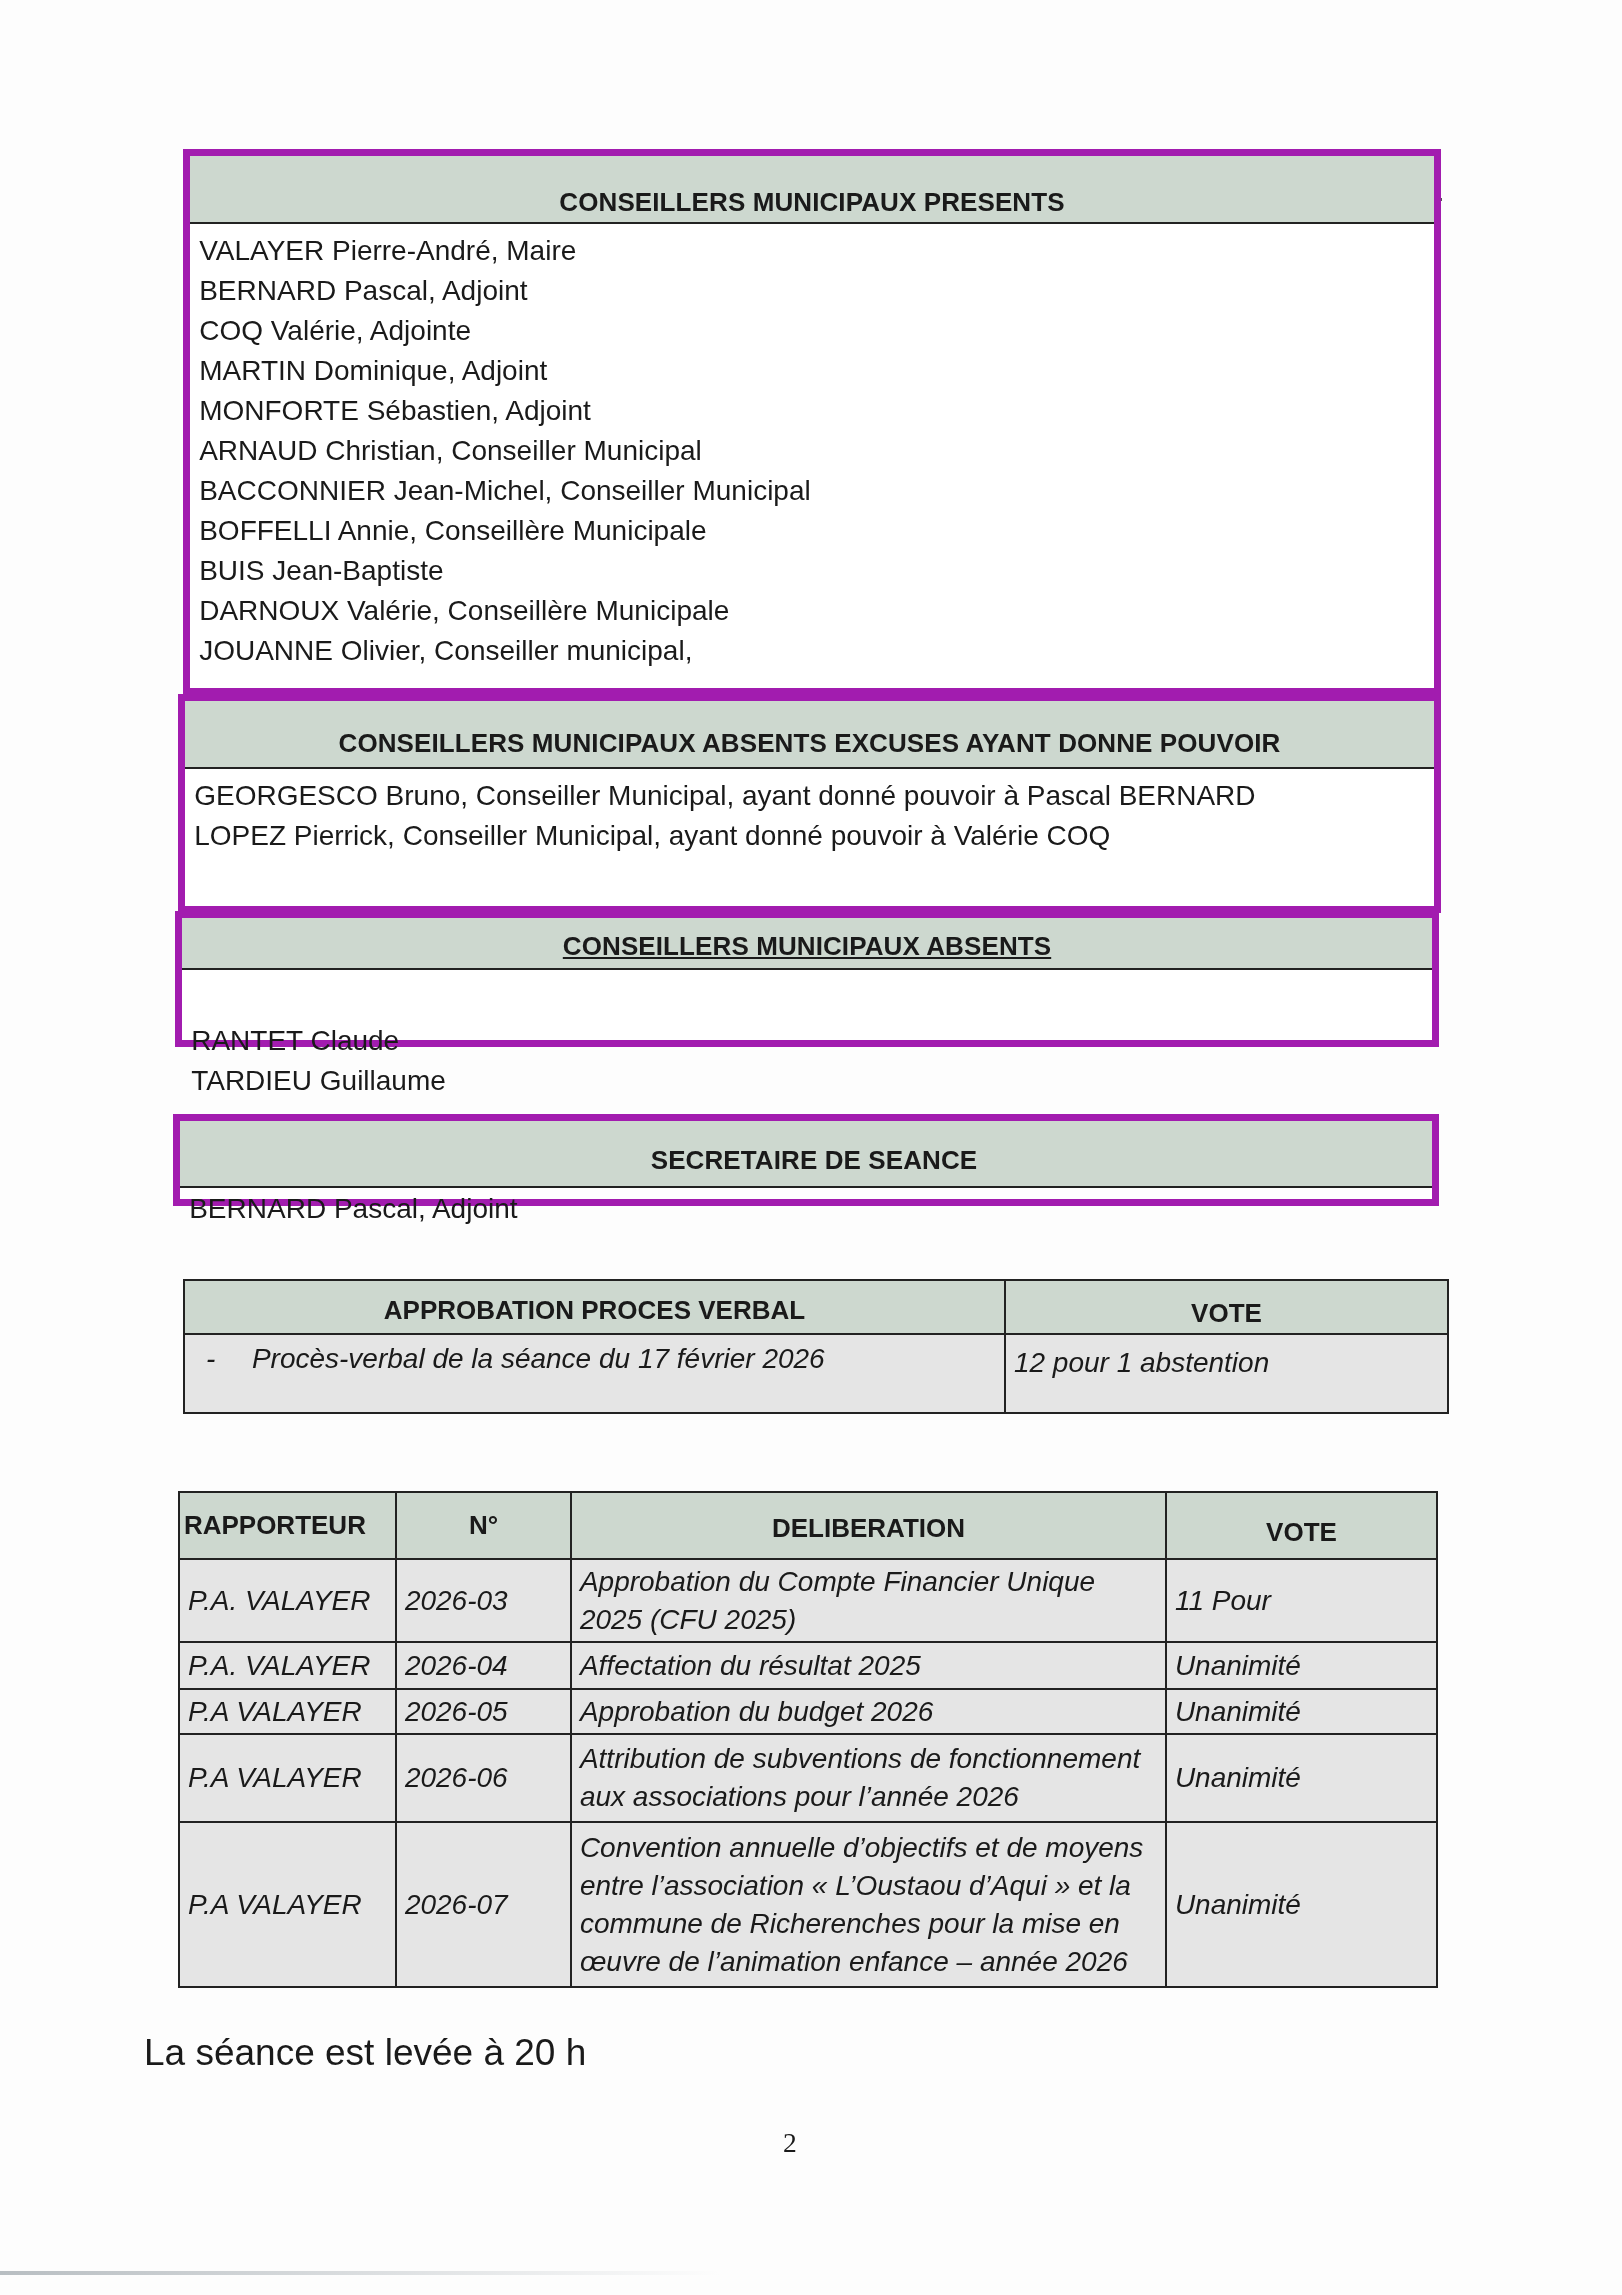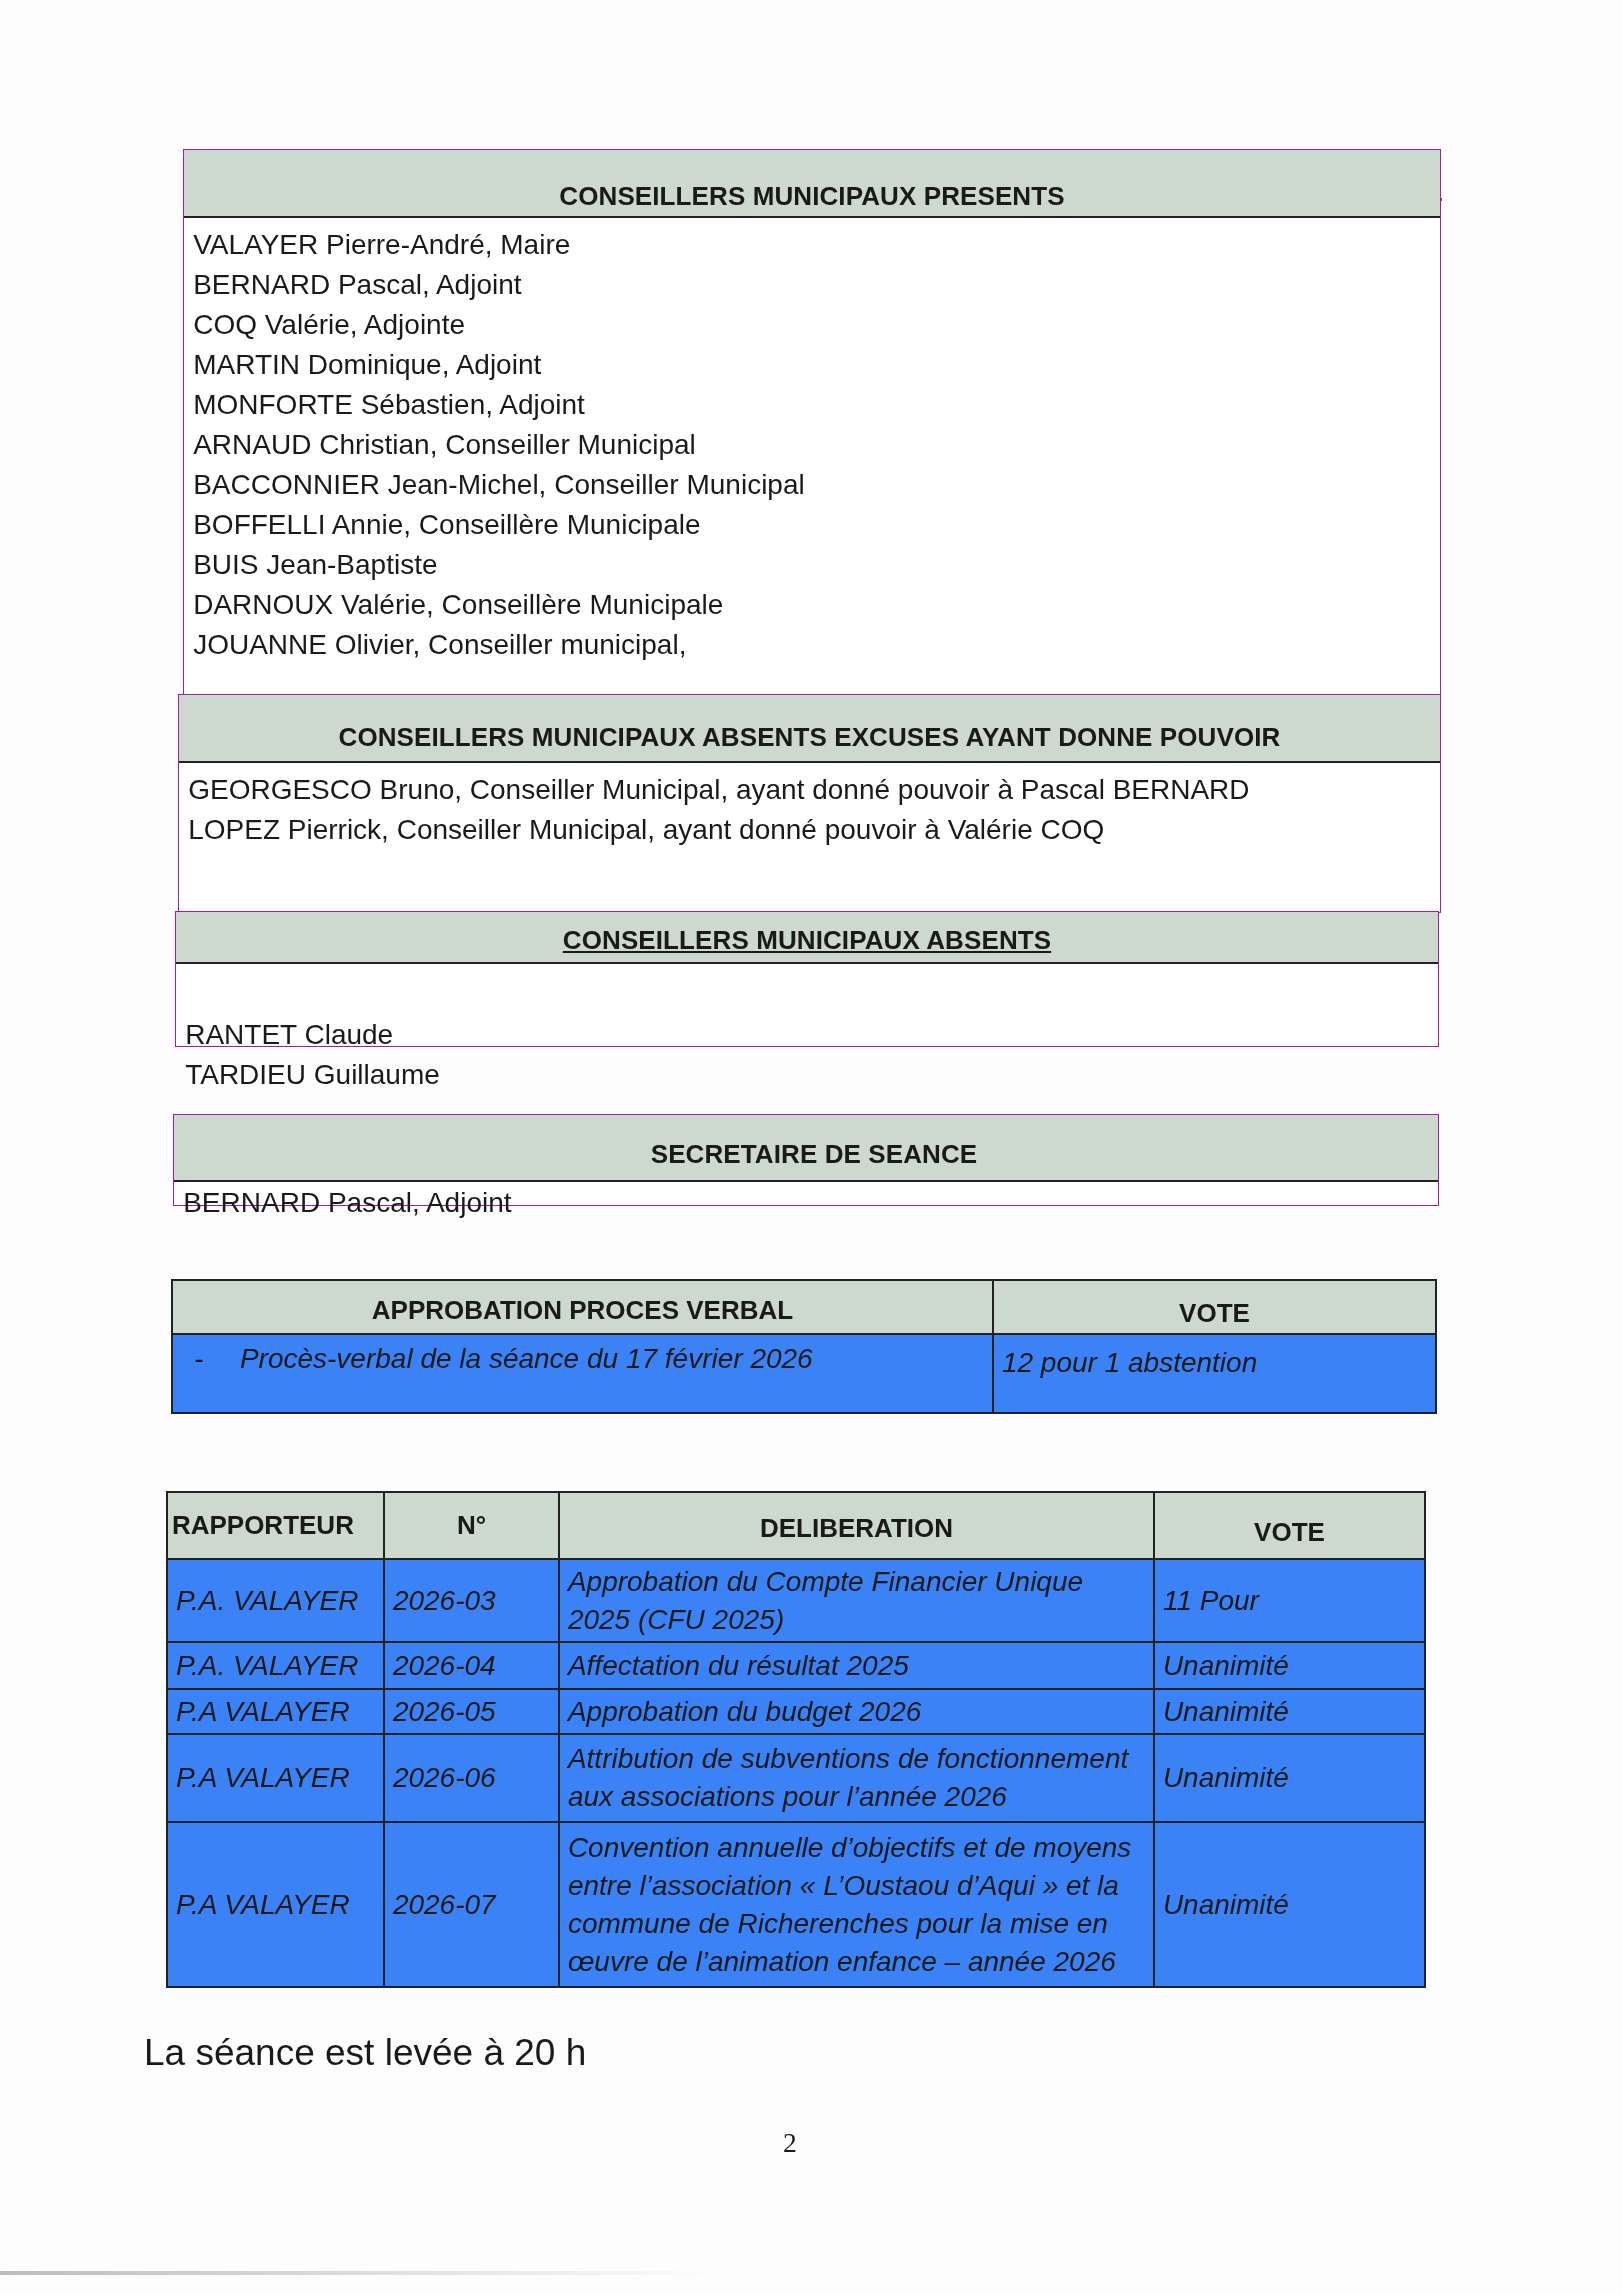--- a/index.html
+++ b/index.html
@@ -6,39 +6,39 @@
   body {
     width: 1623px; height: 2295px;
     background: #fdfdfd;
     font-family: "Liberation Sans", "DejaVu Sans", sans-serif;
     color: #1a1a1a;
     position: relative;
     overflow: hidden;
   }
   .tbl {
     position: absolute;
-    border: 1px solid #a21caf;
+    border: 7px solid #a21caf;
     box-sizing: border-box;
     background: #fff;
   }
   .hdr {
     background: #cdd8cf;
     border-bottom: 2px solid #222;
     font-weight: bold;
     font-size: 26px;
     text-align: center;
     box-sizing: border-box;
     display: flex; align-items: center; justify-content: center;
     letter-spacing: 0.1px;
   }
   .body-lines { padding: 6.5px 9.2px 0 9.2px; font-size: 28px; line-height: 40px; }
   .line { white-space: nowrap; }
 
   
-  .grid { border-collapse: collapse; position: absolute; background: #3b82f6; }
+  .grid { border-collapse: collapse; position: absolute; background: #e5e5e5; margin-left: 12px; }
   .grid th, .grid td { border: 2px solid #222; box-sizing: border-box; }
   .grid th { background: #cdd8cf; font-weight: bold; font-size: 26px; text-align: center; }
   .grid td { font-size: 28px; line-height: 38px; vertical-align: middle; padding: 2.6px 7.9px; font-style: italic; }
 
   .closing { position: absolute; left: 144px; top: 2032px; font-size: 37px; }
   .pagenum { position: absolute; left: 783px; top: 2127px; font-size: 27.5px; font-family: "Liberation Serif", serif; }
   .scanline { position: absolute; left: 0; top: 2271px; width: 720px; height: 3.9px;
               background: linear-gradient(90deg, #b8bec2, rgba(200,205,208,0)); }
   .dot { position: absolute; left: 1440px; top: 198px; width: 2px; height: 2.6px; background: #555; }
 </style>

